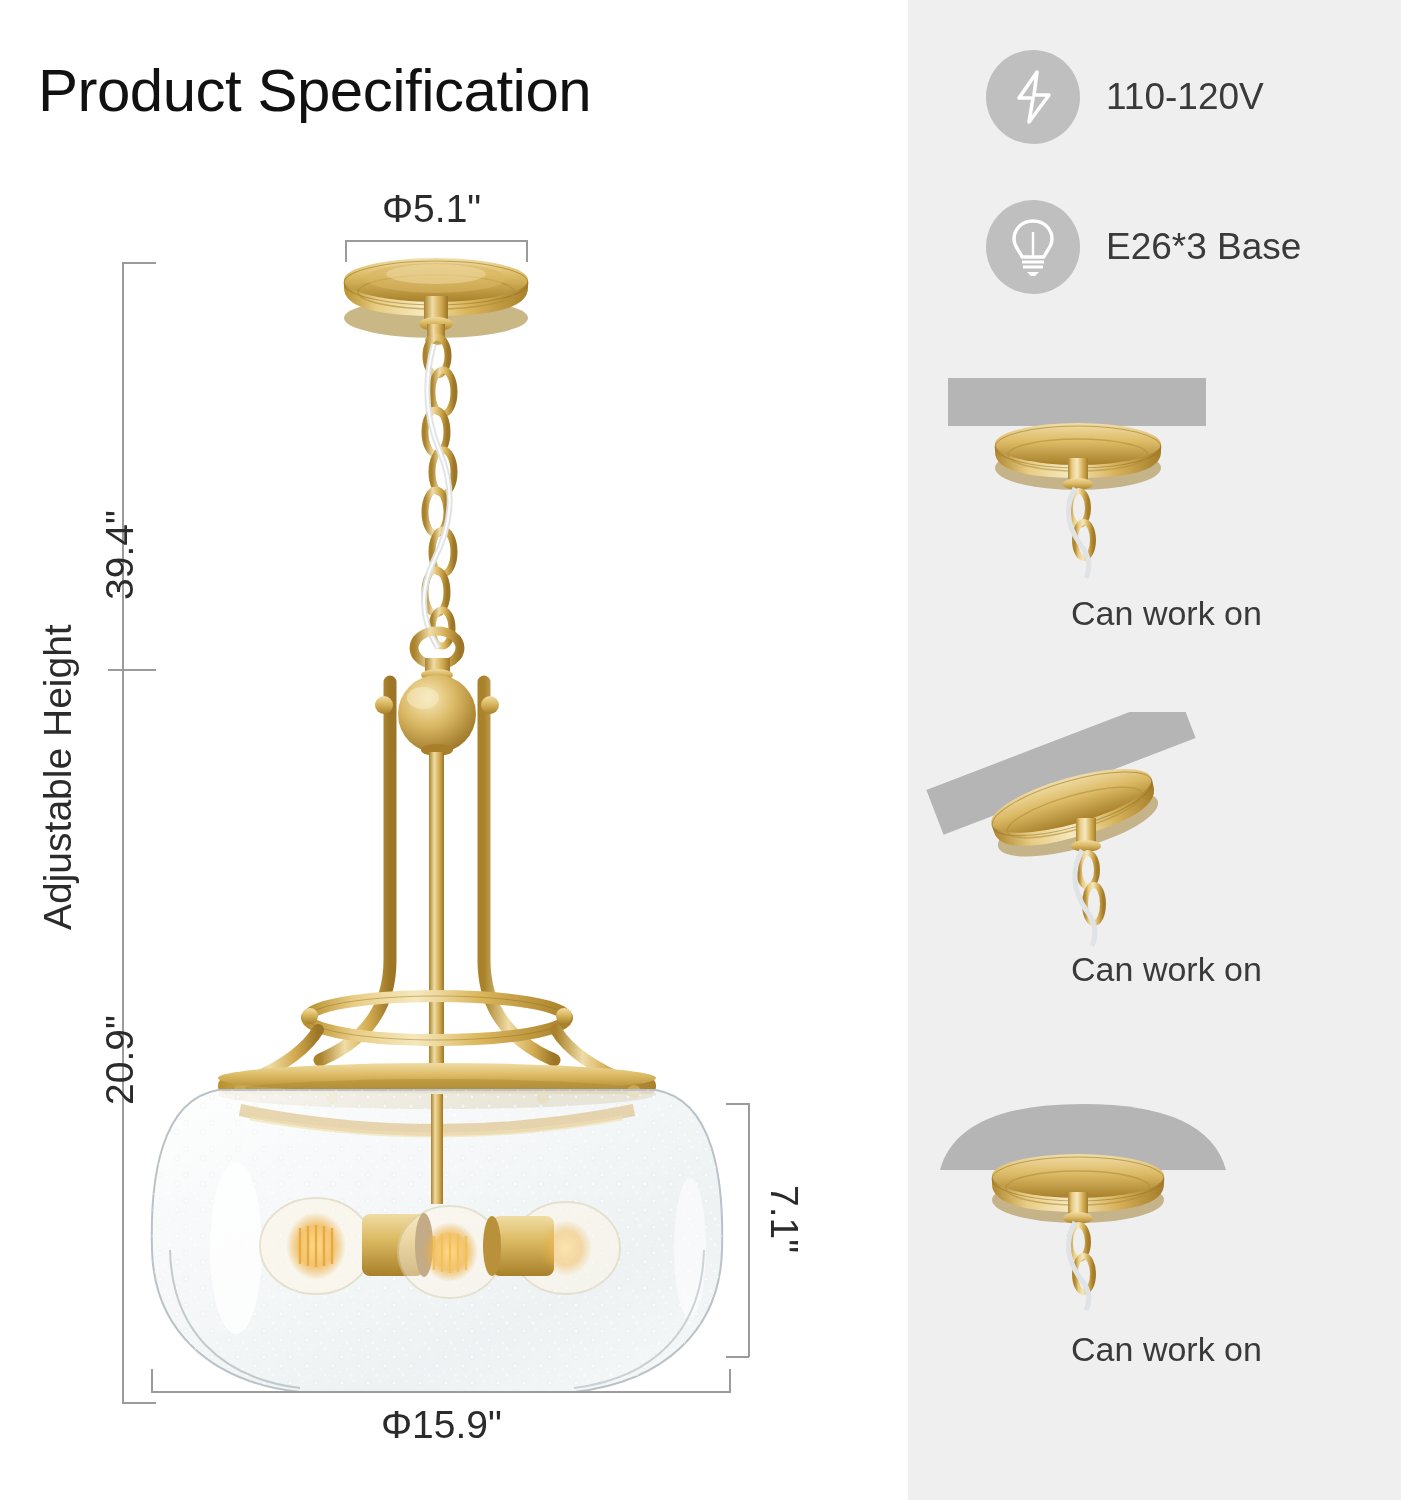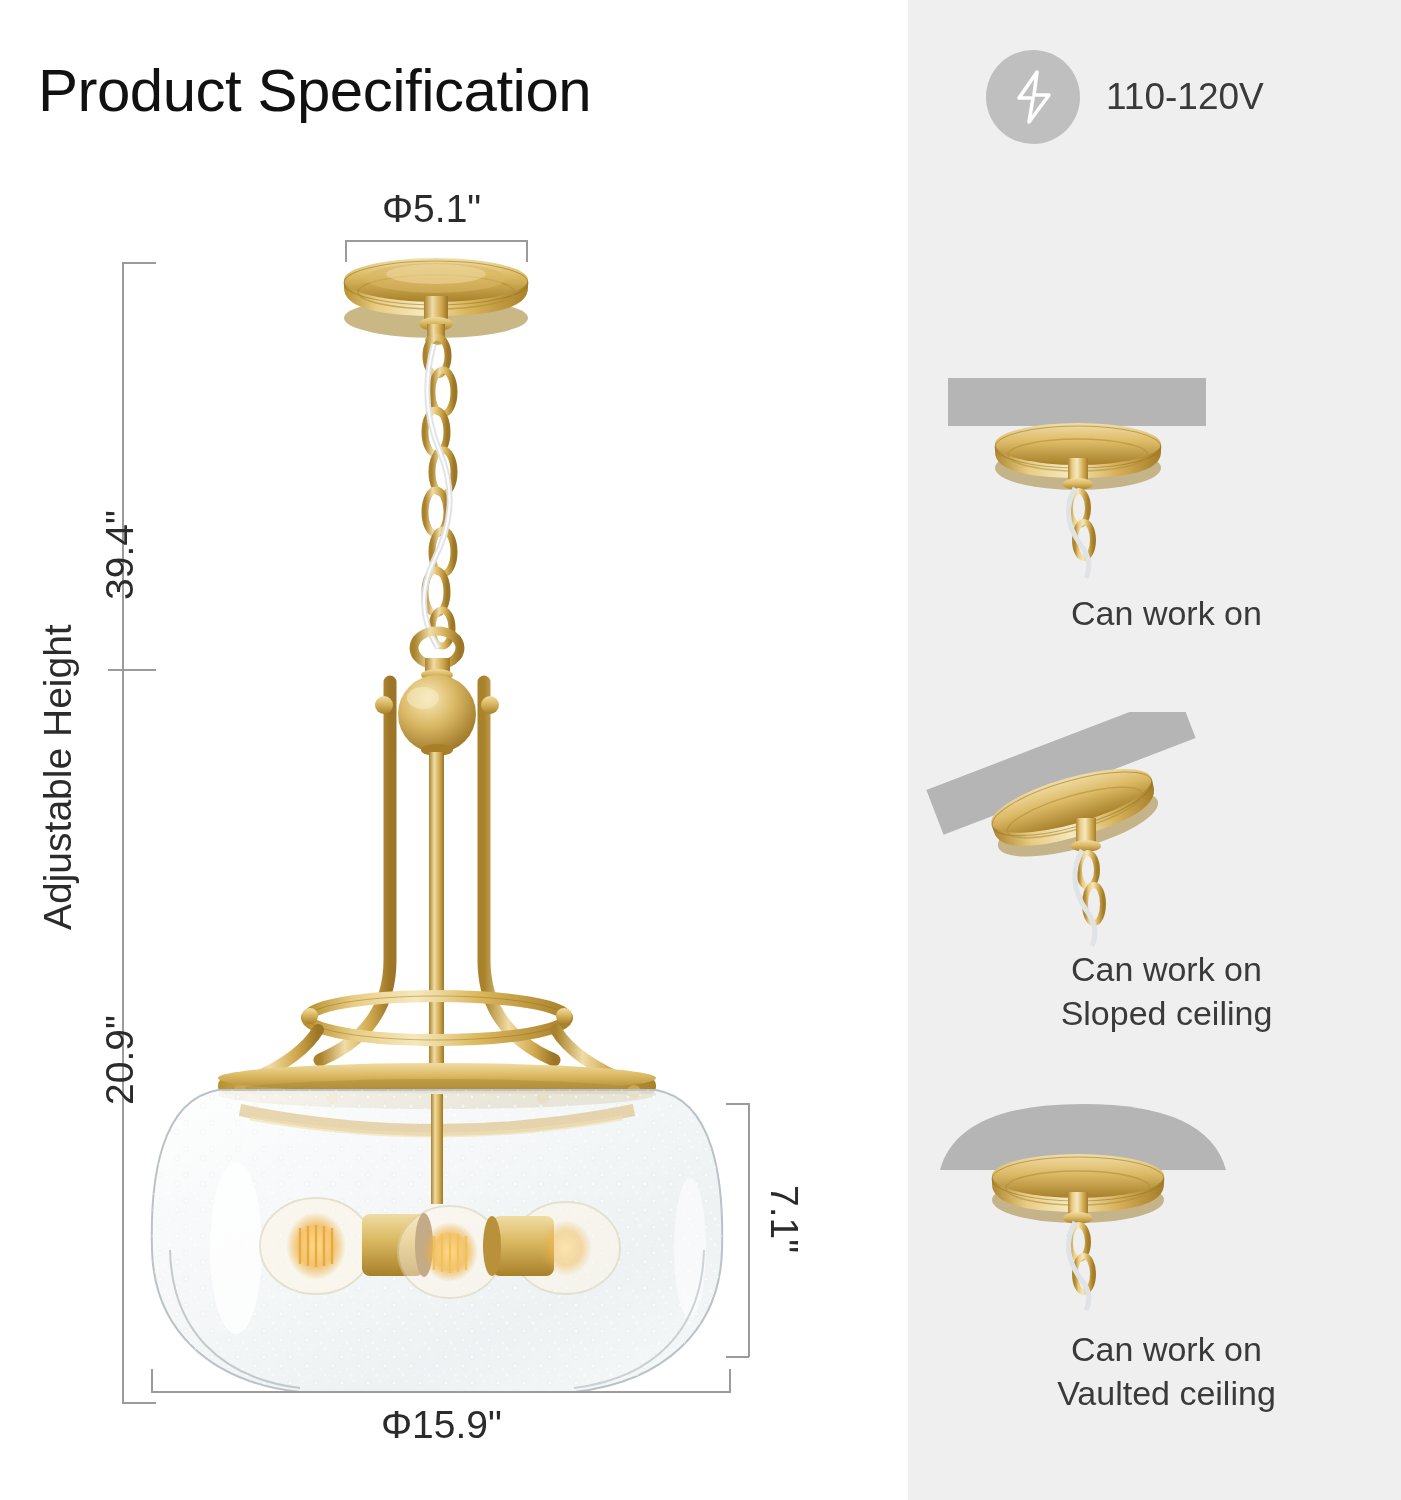--- a/index.html
+++ b/index.html
@@ -316,20 +316,32 @@
 
     <div class="spec-row" id="spec-row-voltage">
       <div class="spec-circle">
         <svg width="52" height="58" viewBox="0 0 52 58">
           <path d="M30 4 L12 30 L26 30 L22 54 L42 27 L27 27 Z" fill="none" stroke="#ffffff" stroke-width="3.6" stroke-linejoin="round" stroke-linecap="round"></path>
         </svg>
       </div>
       <div class="spec-text">110-120V</div>
     </div>
 
+    <div class="spec-row" id="spec-row-base">
+      <div class="spec-circle">
+        <svg width="50" height="62" viewBox="0 0 50 62">
+          <path d="M25 5 C 13 5, 6 14, 6 23 C 6 31, 12 35, 14 41 L36 41 C 38 35, 44 31, 44 23 C 44 14, 37 5, 25 5 Z" fill="none" stroke="#ffffff" stroke-width="3.4" stroke-linejoin="round"></path>
+          <line x1="25" y1="16" x2="25" y2="41" stroke="#ffffff" stroke-width="2.4"></line>
+          <line x1="14" y1="46" x2="36" y2="46" stroke="#ffffff" stroke-width="3"></line>
+          <line x1="15" y1="51" x2="35" y2="51" stroke="#ffffff" stroke-width="3"></line>
+          <path d="M19 56 L31 56 L27 60 L23 60 Z" fill="#ffffff"></path>
+        </svg>
+      </div>
+      <div class="spec-text">E26*3 Base</div>
+    </div>
 
     <div class="ceiling-block" id="ceiling-flat">
       <div class="ceiling-art">
         <svg width="493" height="230" viewBox="0 0 493 230">
           <defs>
             <linearGradient id="cg1" x1="0" y1="0" x2="1" y2="0">
               <stop offset="0%" stop-color="#b08730"></stop>
               <stop offset="20%" stop-color="#e8cc84"></stop>
               <stop offset="45%" stop-color="#f6e9c0"></stop>
               <stop offset="72%" stop-color="#d8b35c"></stop>
@@ -376,21 +388,20 @@
           <ellipse cx="178" cy="134" rx="15" ry="6" fill="url(#cg1v)"></ellipse>
           <g fill="none" stroke="url(#cg1)" stroke-width="6">
             <ellipse cx="180" cy="158" rx="9" ry="17"></ellipse>
             <ellipse cx="186" cy="192" rx="9" ry="19"></ellipse>
           </g>
           <path d="M174 138 Q158 168 178 198 Q192 216 184 234" fill="none" stroke="#dfe3e6" stroke-width="5"></path>
         </svg>
       </div>
       <div class="ceiling-caption">
         <div>Can work on</div>
-        <div>Sloped ceiling</div>
       </div>
     </div>
 
     <div class="ceiling-block" id="ceiling-vault">
       <div class="ceiling-art">
         <svg width="493" height="230" viewBox="0 0 493 230">
           <path d="M32 78 Q50 12, 175 12 Q300 12, 318 78 Z" fill="#b5b5b5"></path>
           <ellipse cx="170" cy="108" rx="86" ry="23" fill="#9c7a23" opacity="0.5"></ellipse>
           <path d="M84 92 Q84 120 170 120 Q256 120 256 92 L256 84 L84 84 Z" fill="url(#cg1)"></path>
           <ellipse cx="170" cy="84" rx="86" ry="22" fill="url(#cg1v)"></ellipse>
@@ -400,18 +411,17 @@
           <ellipse cx="170" cy="126" rx="15" ry="6" fill="url(#cg1v)"></ellipse>
           <g fill="none" stroke="url(#cg1)" stroke-width="6">
             <ellipse cx="171" cy="150" rx="9" ry="17"></ellipse>
             <ellipse cx="176" cy="182" rx="9" ry="18"></ellipse>
           </g>
           <path d="M167 130 Q152 158 172 186 Q186 202 178 218" fill="none" stroke="#dfe3e6" stroke-width="5"></path>
         </svg>
       </div>
       <div class="ceiling-caption">
         <div>Can work on</div>
-        <div>Vaulted ceiling</div>
       </div>
     </div>
 
   </div>
 </div>
 
 </body></html>

